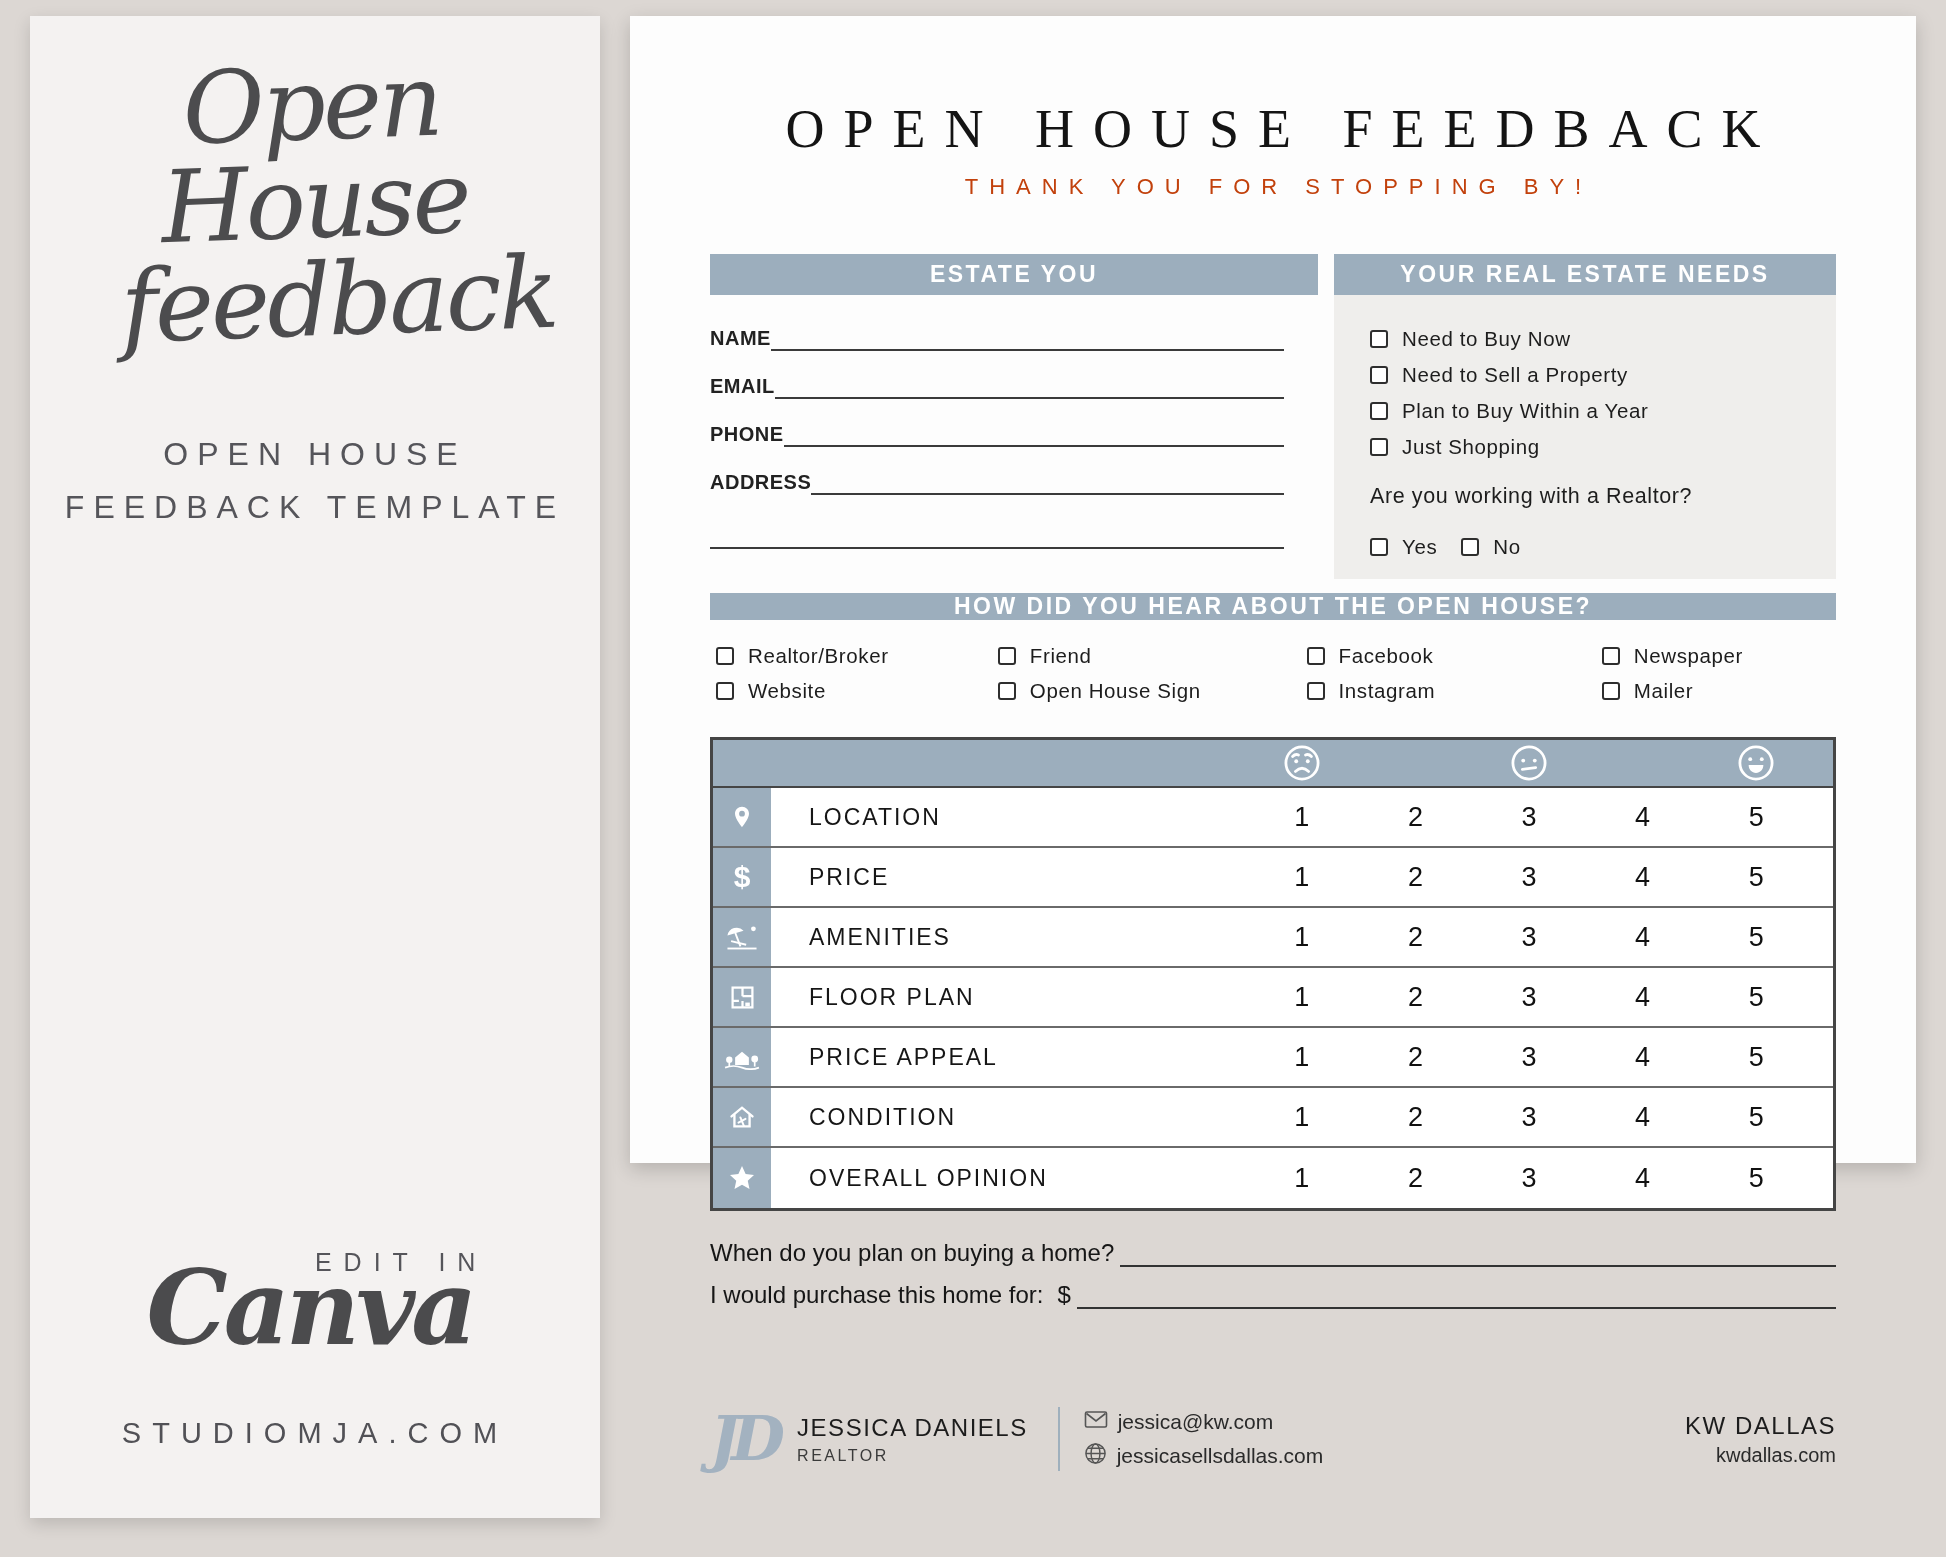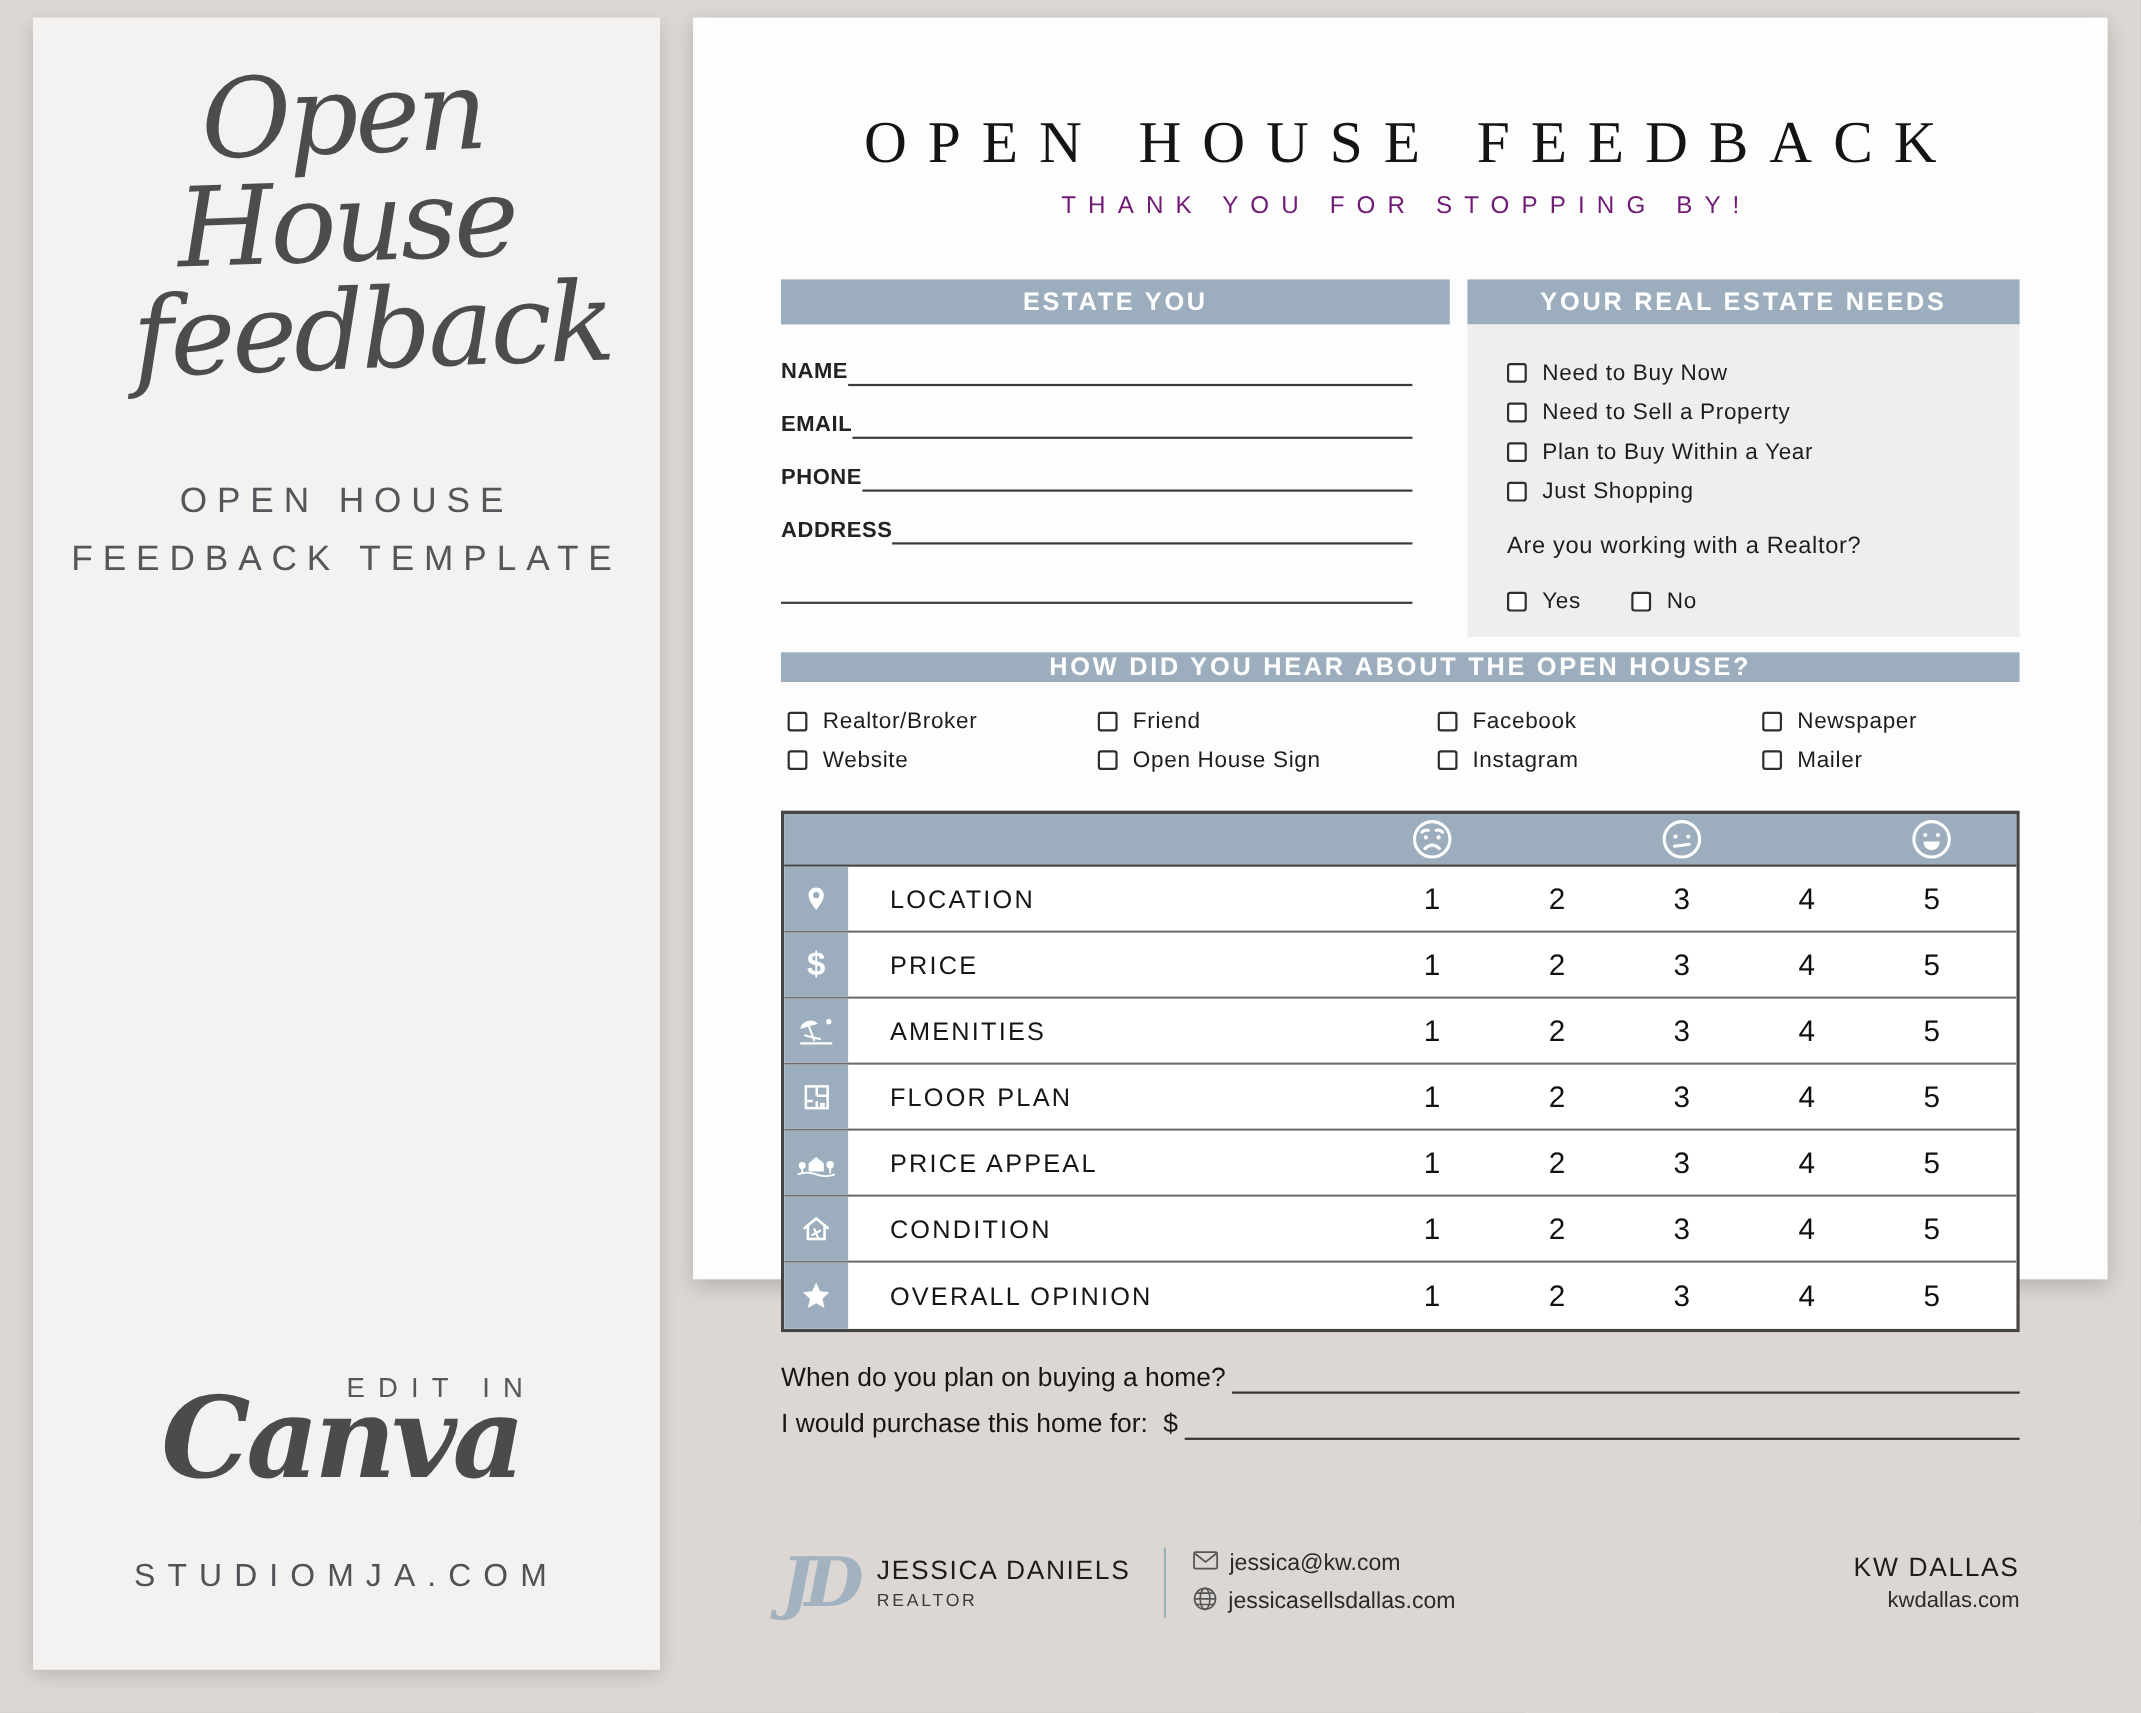--- a/index.html
+++ b/index.html
@@ -17,40 +17,40 @@
   .edit-in{font-size:25px;letter-spacing:12px;color:#55555a;text-align:right;margin-right:-14px;}
   .canva-word{font-family:"DejaVu Serif",serif;font-style:italic;font-weight:bold;font-size:102px;line-height:1;
     color:#4b4b4d;margin-top:-20px;letter-spacing:-4px;}
   .panel-site{margin-top:58px;margin-bottom:68px;font-size:29px;letter-spacing:11px;color:#515156;}
 
   
   .card{position:absolute;left:630px;top:16px;width:1286px;height:1147px;background:#fdfdfd;
     box-shadow:0 6px 18px rgba(0,0,0,.18);padding:0 80px;display:flex;flex-direction:column;}
   .form-title{margin-top:82px;text-align:center;font-family:"Liberation Serif",serif;font-size:54px;font-weight:400;
     letter-spacing:19px;text-indent:19px;color:#141414;white-space:nowrap;}
-  .form-subtitle{margin-top:14px;text-align:center;font-size:22px;letter-spacing:11px;text-indent:11px;color:#701a75;}
+  .form-subtitle{margin-top:14px;text-align:center;font-size:22px;letter-spacing:11px;text-indent:11px;color:#c2410c;}
 
   .accent{background:#9caebd;}
   .section-bars{display:flex;gap:16px;margin-top:54px;}
   .bar{height:41px;display:flex;align-items:center;justify-content:center;color:#fff;
     font-size:23px;font-weight:700;letter-spacing:2.5px;}
   .bar-about{width:54%;}
   .bar-needs{flex:1;}
 
   .columns{display:flex;gap:16px;height:288px;}
   .col-fields{width:54%;padding-top:8px;padding-right:34px;display:flex;flex-direction:column;}
   .field-row{display:flex;align-items:flex-end;height:48px;}
   .field-row.extra{height:54px;}
   .field-label{font-size:20px;font-weight:700;letter-spacing:.5px;color:#222;padding-bottom:1px;}
   .field-line{flex:1;border-bottom:2px solid #3b3b3b;height:100%;}
   .col-needs{flex:1;background:#efeeec;padding:32px 36px 20px 36px;}
   .need-item{display:flex;align-items:center;gap:14px;margin-bottom:12px;font-size:20.5px;letter-spacing:.6px;color:#1d1d1d;}
   .checkbox{width:18px;height:18px;border:2px solid #2e2e2e;border-radius:3px;background:#fff;flex:0 0 auto;}
   .realtor-q{margin-top:25px;font-size:21.5px;letter-spacing:.6px;color:#1d1d1d;}
-  .yesno{display:flex;gap:46px;margin-top:26px;}
+  .yesno{display:flex;gap:24px;margin-top:26px;}
   .yesno .need-item{margin-bottom:0;}
 
   .bar-full{margin-top:14px;height:41px;display:flex;align-items:center;justify-content:center;color:#fff;
     font-size:23px;font-weight:700;letter-spacing:2.5px;}
   .hear-grid{display:grid;grid-template-columns:1.05fr 1.15fr 1.1fr .85fr;row-gap:11px;margin-top:24px;padding:0 6px;}
   .hear-grid .need-item{margin-bottom:0;font-size:20.5px;}
 
   
   .rating-table{margin-top:34px;border:3px solid #454545;}
   .rt-header{height:48px;display:flex;border-bottom:2px solid #454545;}

